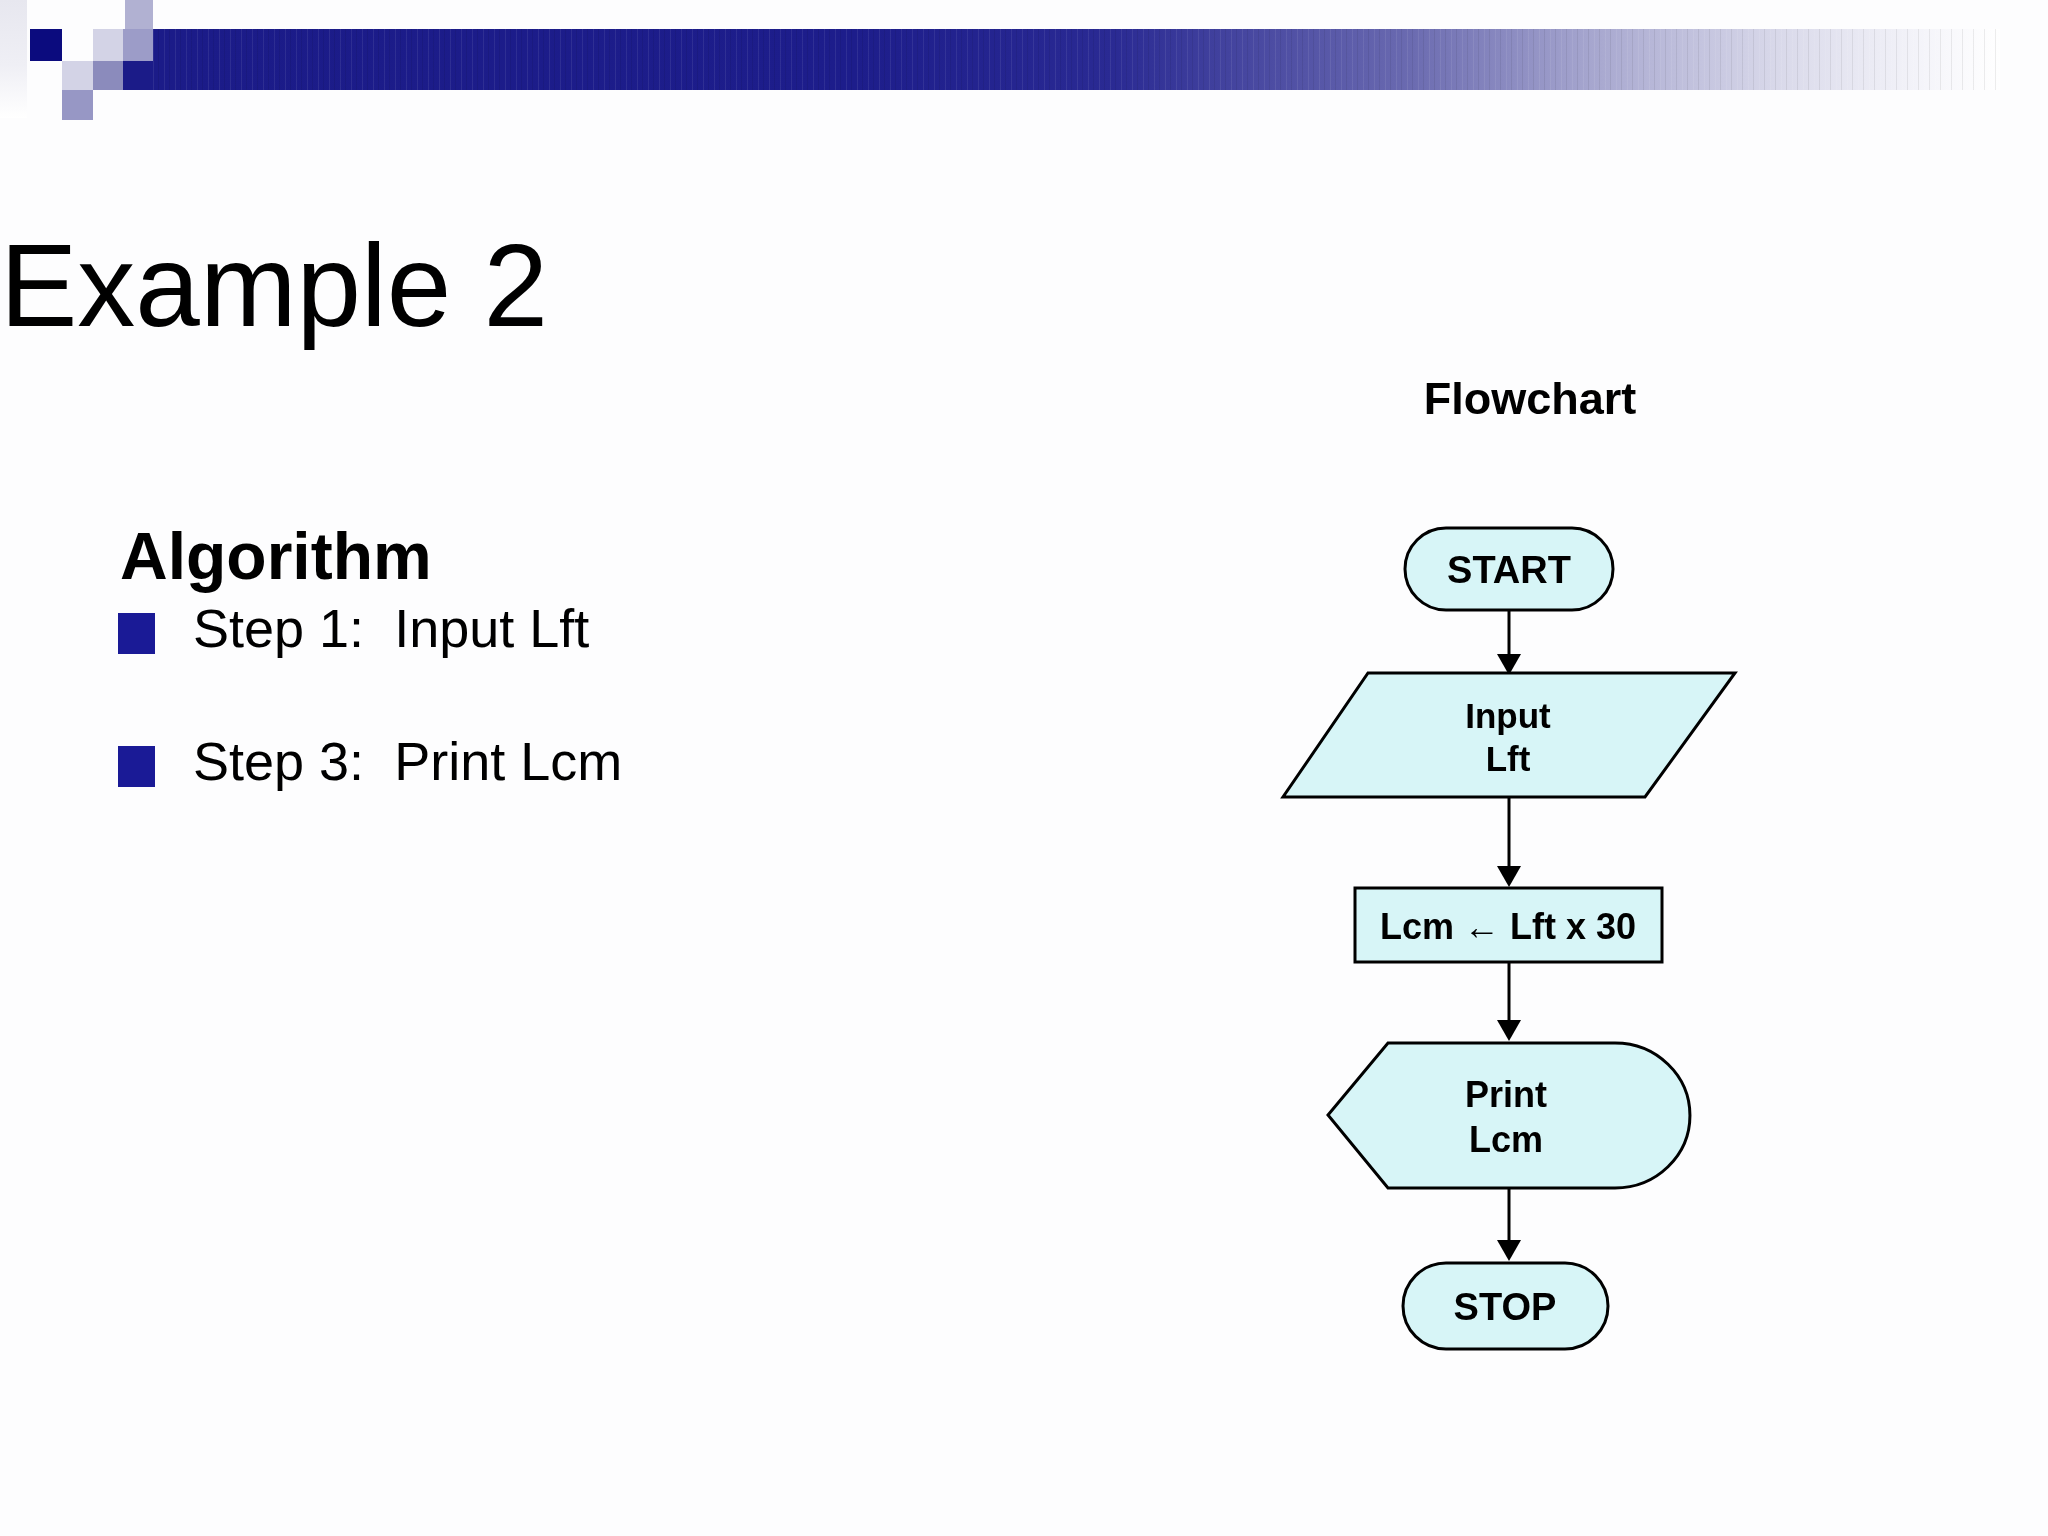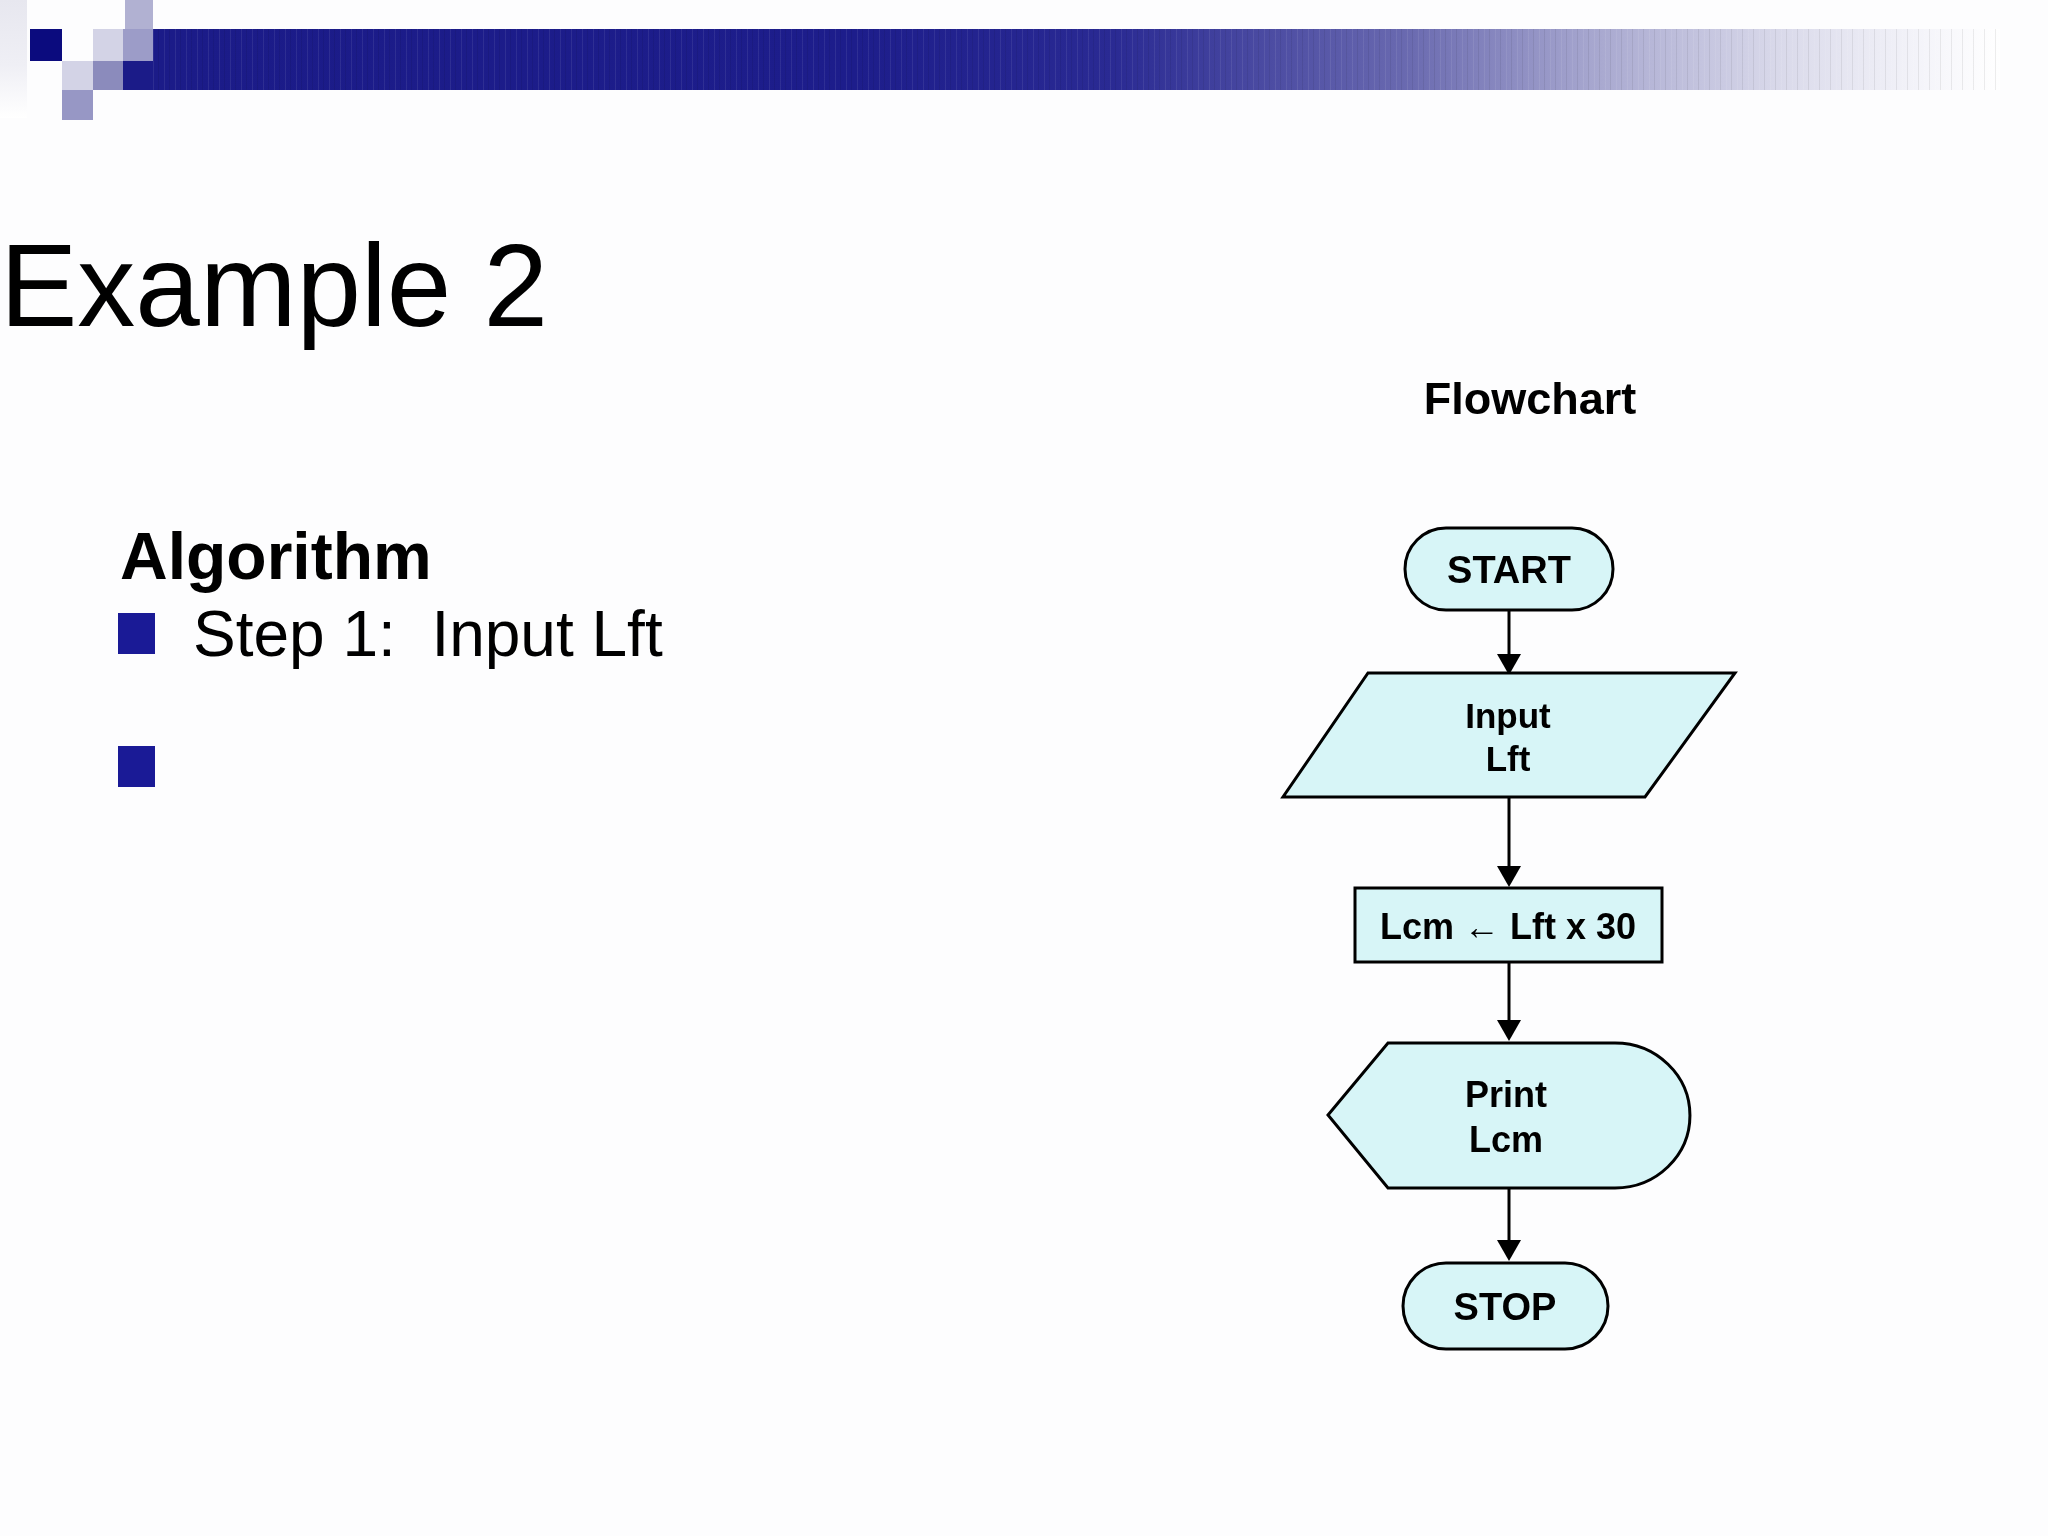--- a/index.html
+++ b/index.html
@@ -57,21 +57,21 @@
   }
   .step{
     display:flex;align-items:flex-start;gap:38px;
     height:133px;
   }
   .bullet{
     flex:0 0 auto;width:37px;height:41px;margin-top:17px;
     background:var(--bullet-navy);
   }
   .step-text{
-    font-size:64px;line-height:1.2;white-space:pre;
+    font-size:54px;line-height:1.2;white-space:pre;
   }
 
   
   .flow-heading{
     position:absolute;left:1250px;top:376px;width:560px;
     text-align:center;font-size:45px;font-weight:bold;line-height:1;
   }
   .flow-svg{
     position:absolute;left:1250px;top:510px;width:560px;height:860px;
   }
@@ -104,20 +104,21 @@
 
 <h2 class="algo-heading">Algorithm</h2>
 
 <ul class="steps">
   <li class="step">
     <span class="bullet"></span>
     <span class="step-text">Step 1:  Input Lft</span>
   </li>
   <li class="step">
     <span class="bullet"></span>
+    <span class="step-text">Step 3:  Print Lcm</span>
   </li>
 </ul>
 
 <div class="flow-heading">Flowchart</div>
 
 <svg class="flow-svg" viewBox="0 0 560 860">
 
   <rect class="node" x="155" y="18" width="208" height="82" rx="41" ry="41"></rect>
   <text class="node-label fs38" x="259" y="60" dominant-baseline="central">START</text>
 

